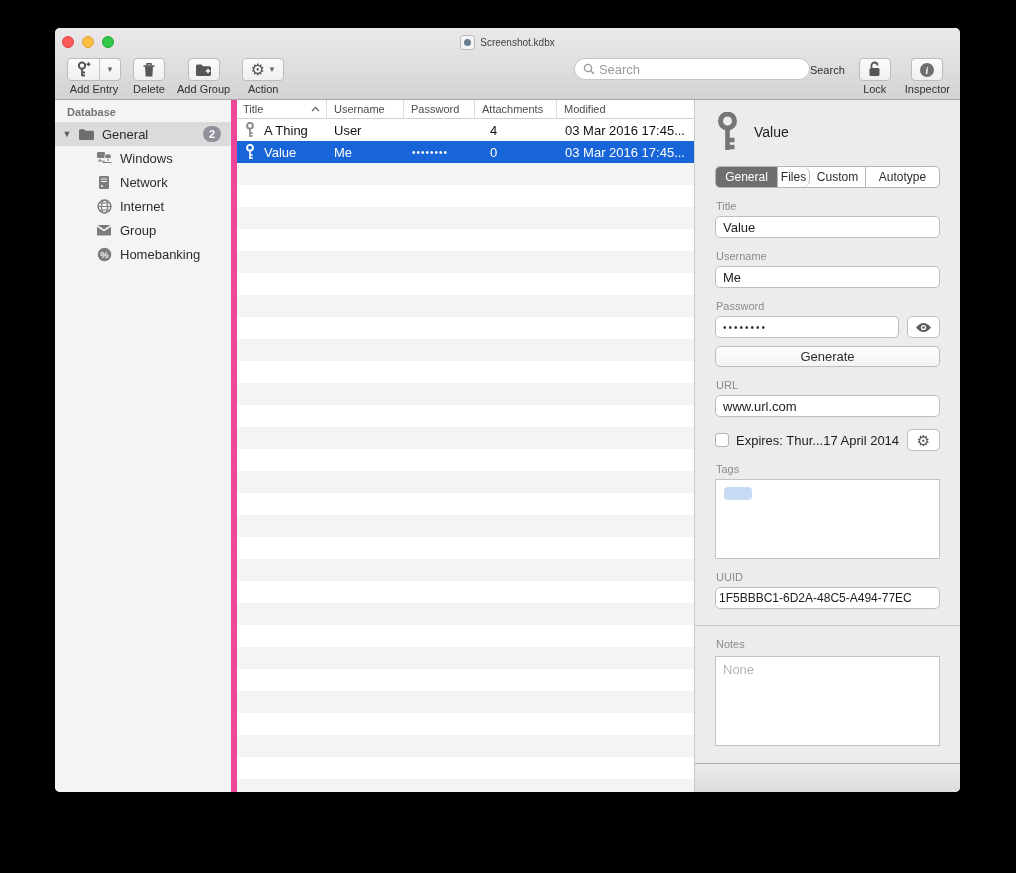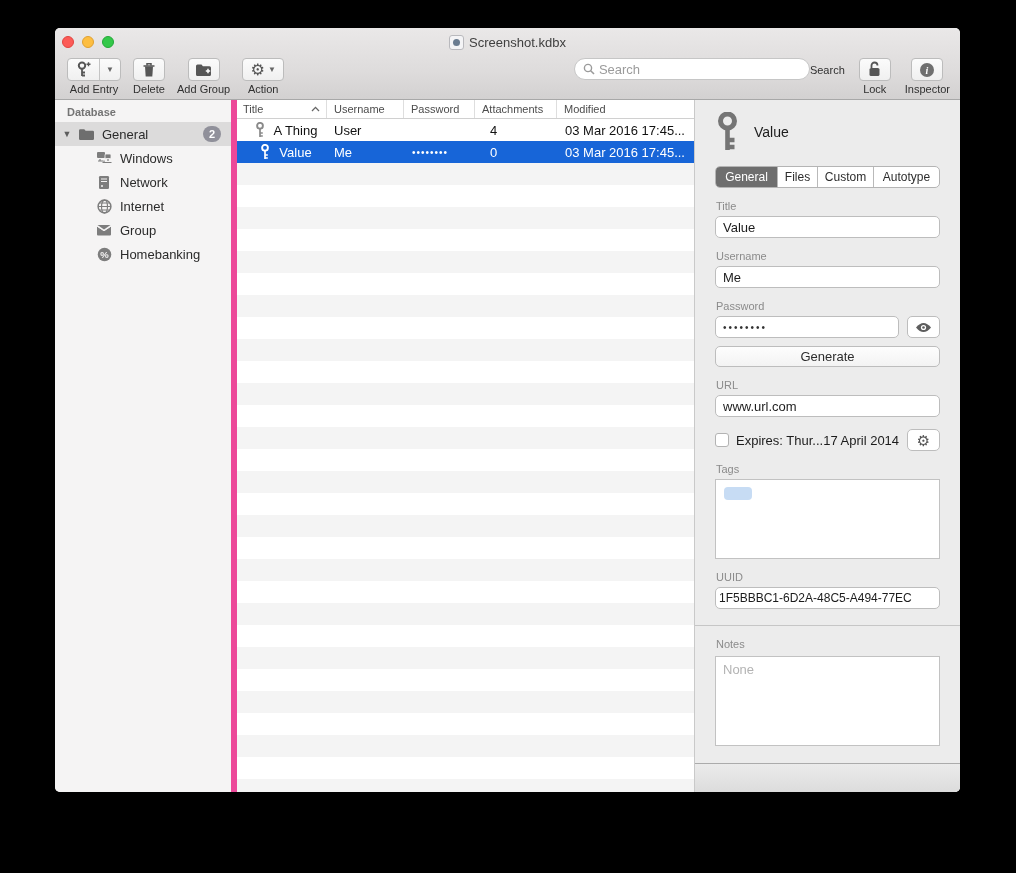--- a/index.html
+++ b/index.html
@@ -7,21 +7,21 @@
   .window { position:absolute; left:55px; top:28px; width:905px; height:764px; border-radius:5px; overflow:hidden; background:#ececec; box-shadow:0 10px 30px rgba(0,0,0,.6); }
 
   
   .chrome { position:absolute; left:0; top:0; width:100%; height:72px; background:linear-gradient(#eae8e8,#dedcdc 60%,#d3d1d1); border-bottom:1px solid #a8a8a8; }
   .titlebar { position:relative; height:28px; }
   .traffic { position:absolute; top:8px; left:7px; display:flex; gap:8px; }
   .light { width:12px; height:12px; border-radius:50%; }
   .light.red { background:#fc5b57; border:1px solid #e2443f; }
   .light.yellow { background:#fdbe41; border:1px solid #e0a131; }
   .light.green { background:#34c849; border:1px solid #24a839; }
-  .doc-title { position:absolute; top:0; left:0; right:0; height:28px; display:flex; align-items:center; justify-content:center; gap:5px; font-size:13px; color:#404040; }
+  .doc-title { position:absolute; top:0; left:0; right:0; height:28px; display:flex; align-items:center; justify-content:center; gap:5px; font-size:10px; color:#404040; }
   .proxy-icon { width:15px; height:15px; border-radius:3px; background:#f4f4f6; border:1px solid #b9b9bd; display:flex; align-items:center; justify-content:center; }
   .proxy-icon i { width:7px; height:7px; border-radius:50%; background:#6a7c90; display:block; }
 
   .toolbar { position:relative; height:44px; display:flex; align-items:flex-start; padding:2px 10px 0 12px; }
   .tb-item { display:flex; flex-direction:column; align-items:center; margin-right:12px; }
   .tb-label { font-size:11px; color:#303030; margin-top:2px; white-space:nowrap; }
   .tb-btn { height:23px; background:linear-gradient(#fbfbfb,#f0f0f0); border:1px solid #bcbcbc; border-radius:4px; display:flex; align-items:center; justify-content:center; color:#565656; }
   .tb-btn.split { padding:0; }
   .seg-a { width:32px; height:100%; display:flex; align-items:center; justify-content:center; border-right:1px solid #c4c4c4; }
   .seg-b { width:20px; height:100%; display:flex; align-items:center; justify-content:center; font-size:8px; color:#666; }
@@ -53,40 +53,40 @@
   .table-area { width:458px; height:100%; background:#fff; position:relative; border-right:1px solid #c9c9c9; }
   .thead { height:19px; display:flex; background:#fff; border-bottom:1px solid #d0d0d0; font-size:11px; color:#4c4c4c; }
   .th { display:flex; align-items:center; padding-left:7px; border-right:1px solid #dedede; overflow:hidden; white-space:nowrap; }
   .th.first { padding-left:6px; }
   .sort-caret { margin-left:auto; margin-right:6px; color:#666; }
   .col-title { width:90px; } .col-user { width:77px; } .col-pass { width:71px; } .col-att { width:82px; } .col-mod { flex:1; border-right:none; }
   .tbody { position:absolute; top:19px; bottom:0; left:0; right:0; background:repeating-linear-gradient(to bottom, #f4f4f4 0 22px, #ffffff 22px 44px); background-position:0 44px; }
   .trow { height:22px; display:flex; align-items:center; font-size:13px; color:#111; background:#fff; }
   .trow.selected { background:#1765d8; color:#fff; }
   .td { overflow:hidden; white-space:nowrap; }
-  .td.title { width:90px; display:flex; align-items:center; padding-left:8px; gap:9px;justify-content:center; }
+  .td.title { width:90px; display:flex; align-items:center; padding-left:8px; gap:9px; }
   .td.user { width:77px; padding-left:7px; }
   .td.pass { width:71px; padding-left:8px; font-size:10px; letter-spacing:1px; }
   .td.att { width:82px; padding-left:15px; }
   .td.mod { flex:1; padding-left:8px; }
   .row-key { color:#8a8a8a; }
   .trow.selected .row-key { color:#fff; }
 
   
   .inspector { flex:1; height:100%; background:#ececec; position:relative; }
   .insp-scroll { position:absolute; top:0; left:0; right:0; bottom:29px; padding:0 20px; }
   .entry-head { display:flex; align-items:center; gap:14px; margin-top:12px; height:40px; }
   .big-key { color:#757575; }
   .entry-title { font-size:14px; color:#1c1c1c; }
 
   .segmented { display:flex; height:22px; margin-top:14px; border:1px solid #b4b4b4; border-radius:5px; overflow:hidden; background:#fff; font-size:12px; color:#2d2d2d; }
   .segment { display:flex; align-items:center; justify-content:center; border-right:1px solid #b9b9b9; cursor:default; }
   .segment:last-child { border-right:none; }
   .segment.sel { background:#6e6e6e; color:#fff; }
-  .seg-general{ width:62px; } .seg-files{ width:40px; } .seg-custom{ width:56px; } .seg-autotype{ flex:1; }
+  .seg-general{ width:62px; } .seg-files{ width:32px;border-radius:7px; } .seg-custom{ width:56px; } .seg-autotype{ flex:1; }
 
   .f-label { font-size:11px; color:#8b8b8b; margin:12px 0 4px 1px; }
   .f-input { width:100%; height:22px; border:1px solid #bdbdbd; border-radius:5px; background:#fff; font-size:13px; color:#1c1c1c; padding:0 7px; outline:none; font-family:inherit; }
   .pass-row { display:flex; gap:8px; align-items:center; }
   .pass-row .f-input { flex:1; font-size:10px; letter-spacing:2px; color:#333; }
   .icon-btn { width:33px; height:22px; border:1px solid #bdbdbd; border-radius:5px; background:#fff; display:flex; align-items:center; justify-content:center; color:#5d5d5d; flex:0 0 auto; }
   .gen-btn { width:100%; height:21px; margin-top:8px; border:1px solid #bdbdbd; border-radius:5px; background:linear-gradient(#fdfdfd,#f3f3f3); font-size:13px; color:#2d2d2d; font-family:inherit; }
   .expires-row { display:flex; align-items:center; margin-top:12px; gap:7px; }
   .checkbox { width:14px; height:14px; border:1px solid #b3b3b3; border-radius:3px; background:#fff; flex:0 0 auto; }
   .expires-text { font-size:13px; color:#1c1c1c; flex:1; white-space:nowrap; overflow:hidden; }

